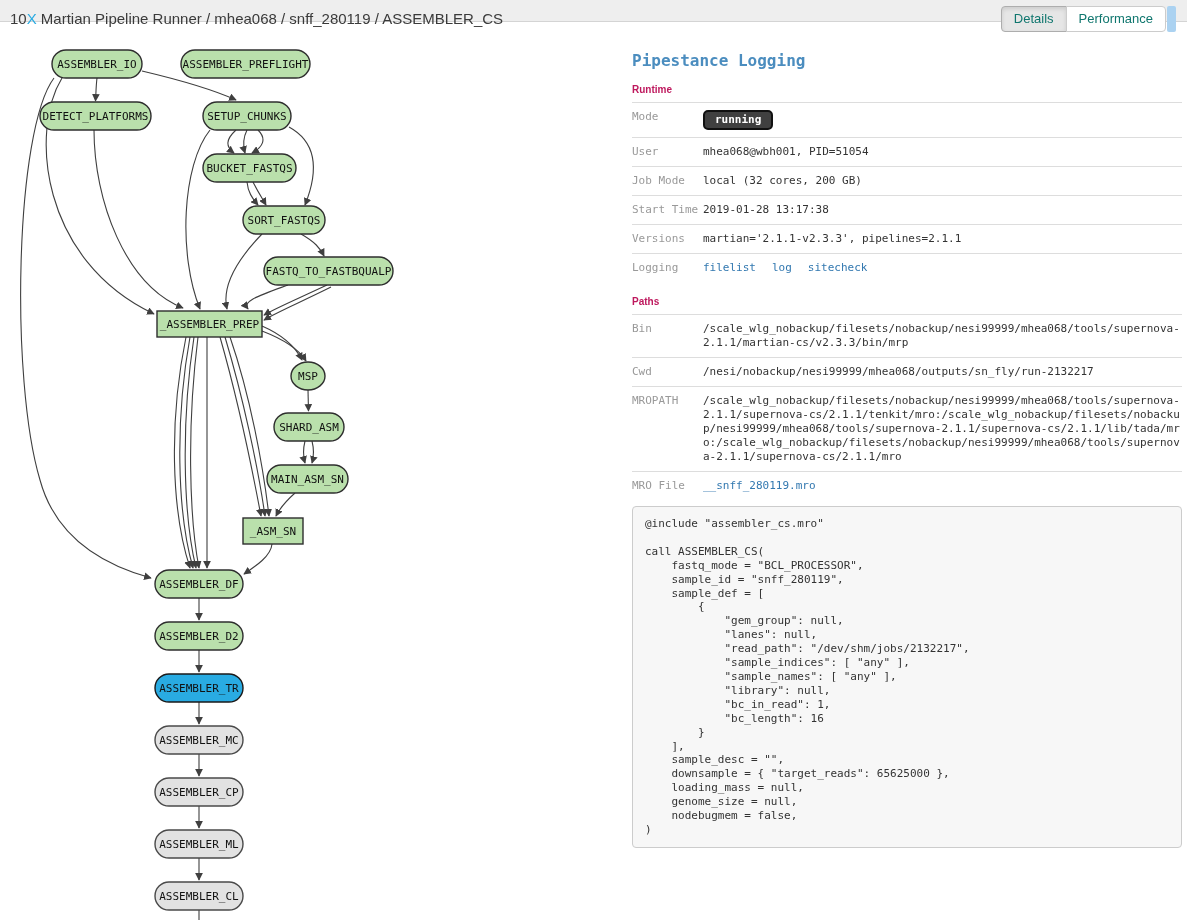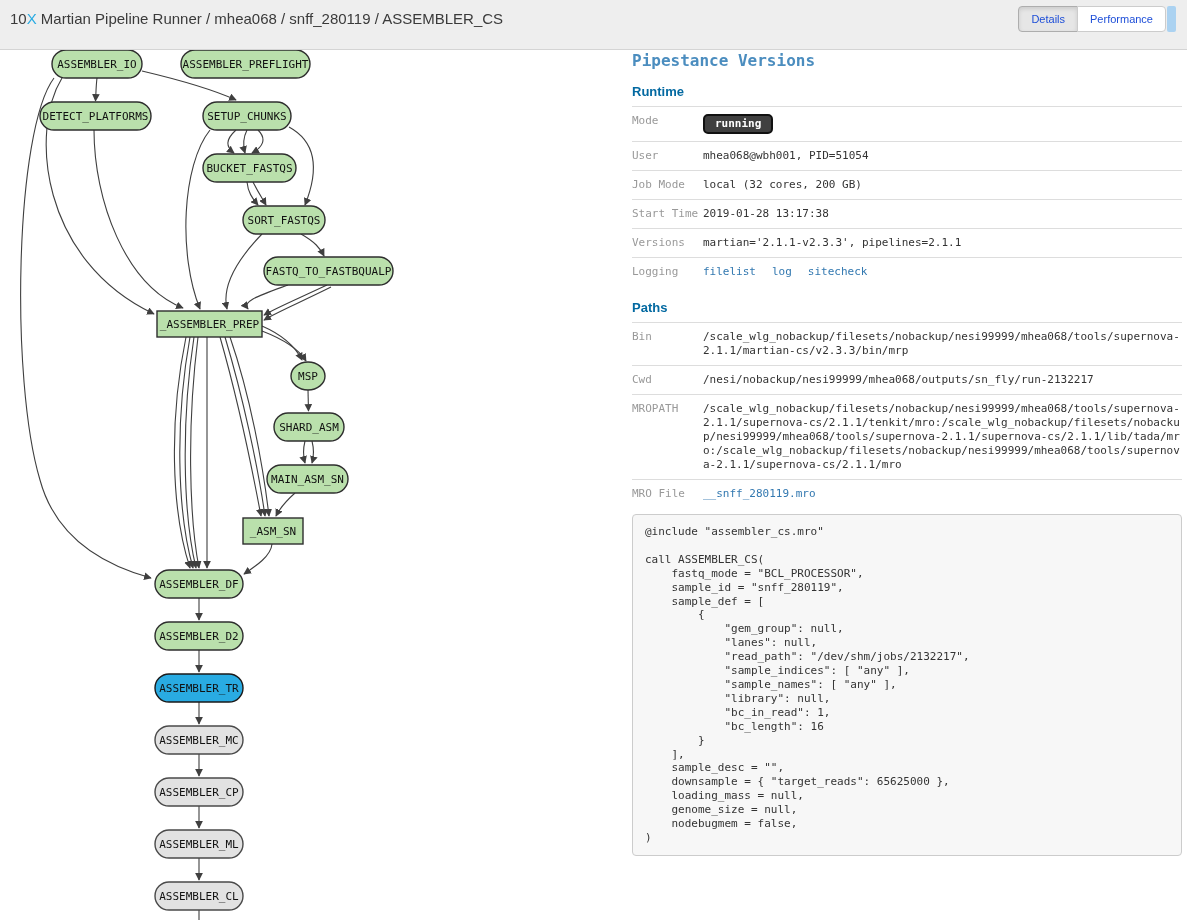--- a/index.html
+++ b/index.html
@@ -1,44 +1,44 @@
 <!DOCTYPE html>
 <html><head>
 <meta charset="utf-8">
 <style>
   html,body{margin:0;padding:0;}
   body{width:1187px;height:920px;position:relative;overflow:hidden;background:#fff;
        font-family:"Liberation Sans",sans-serif;}
 
   
-  .topbar{position:absolute;left:0;top:0;width:100%;height:50px;background:#eeeeee;
+  .topbar{position:absolute;left:0;top:0;width:100%;height:22px;background:#eeeeee;
           border-bottom:1px solid #d4d4d4;z-index:10;box-sizing:border-box;}
   .title{position:absolute;left:10px;top:10px;font-size:15px;color:#3a3a3a;white-space:pre;}
   .title .brand-x{color:#29abe2;}
   .btn-group{position:absolute;top:6px;right:21px;display:flex;}
-  .btn{font-size:11px;line-height:16px;color:#1d4ed8;padding:4px 12px;background:#fff;
+  .btn{font-size:13px;line-height:16px;color:#0f766e;padding:4px 12px;background:#fff;
        border:1px solid #ccc;cursor:pointer;font-family:"Liberation Sans",sans-serif;}
   .btn.active{background:#e6e6e6;border-color:#adadad;box-shadow:inset 0 2px 4px rgba(0,0,0,.12);}
   .btn:first-child{border-radius:4px 0 0 4px;}
   .btn:last-child{border-radius:0 4px 4px 0;margin-left:-1px;padding-left:12px;}
   .blue-sliver{position:absolute;top:6px;right:11px;width:9px;height:26px;background:#abd2f1;border-radius:2px;}
 
   
   .graph-svg{position:absolute;left:0;top:0;z-index:1;}
   .edge{fill:none;stroke:#3f3f3f;stroke-width:1.1px;}
   .node-shape{stroke-width:1.4px;}
   .node-shape.done{fill:#bae0ac;stroke:#2e2e2e;}
   .node-shape.running{fill:#29abe2;stroke:#1a1a1a;}
   .node-shape.waiting{fill:#e2e2e2;stroke:#4a4a4a;}
   .node-label{font:11px "DejaVu Sans Mono",monospace;fill:#111;text-anchor:middle;}
 
   
   .panel{position:absolute;left:620px;top:38px;right:5px;z-index:5;padding-left:12px;}
   .panel-title{font:bold 16px "DejaVu Sans Mono",monospace;color:#4b8dbf;margin:13px 0 9px;}
-  .section-heading{font-weight:bold;font-size:13px;color:#0369a1;margin:14px 0 0;padding-bottom:7px;}
+  .section-heading{font-weight:bold;font-size:10px;color:#be185d;margin:14px 0 0;padding-bottom:7px;}
   .drow{display:flex;border-top:1px solid #ddd;padding:7px 0;
         font:11px/14px "DejaVu Sans Mono",monospace;}
   .dlabel{width:71px;flex:none;color:#999;}
   .dvalue{flex:1;color:#333;word-break:break-all;}
   .badge-running{display:inline-block;background:#404040;color:#fff;border:2px solid #111;
         border-radius:5px;padding:1px 10px 2px;font:bold 11px "DejaVu Sans Mono",monospace;}
   .dlink{color:#3278b0;text-decoration:none;}
   .links-row .dlink{margin-right:16px;}
   .code-block{margin-top:6px;background:#f7f7f7;border:1px solid #ccc;border-radius:4px;
         padding:10px 12px;font:11px/13.9px "DejaVu Sans Mono",monospace;color:#333;
@@ -173,21 +173,21 @@
 <div class="topbar">
   <div class="title"><span>10</span><span class="brand-x">X</span><span> Martian Pipeline Runner / mhea068 / snff_280119 / ASSEMBLER_CS</span></div>
   <div class="btn-group">
     <button class="btn active">Details</button>
     <button class="btn">Performance</button>
   </div>
   <div class="blue-sliver"></div>
 </div>
 
 <div class="panel">
-  <div class="panel-title">Pipestance Versions</div>
+  <div class="panel-title">Pipestance Logging</div>
 
   <div class="section-heading">Runtime</div>
   <div class="dtable">
       <div class="drow">
         <div class="dlabel">Mode</div>
         <div class="dvalue"><span class="badge-running">running</span></div>
       </div>
       <div class="drow">
         <div class="dlabel">User</div>
         <div class="dvalue">mhea068@wbh001, PID=51054</div>

